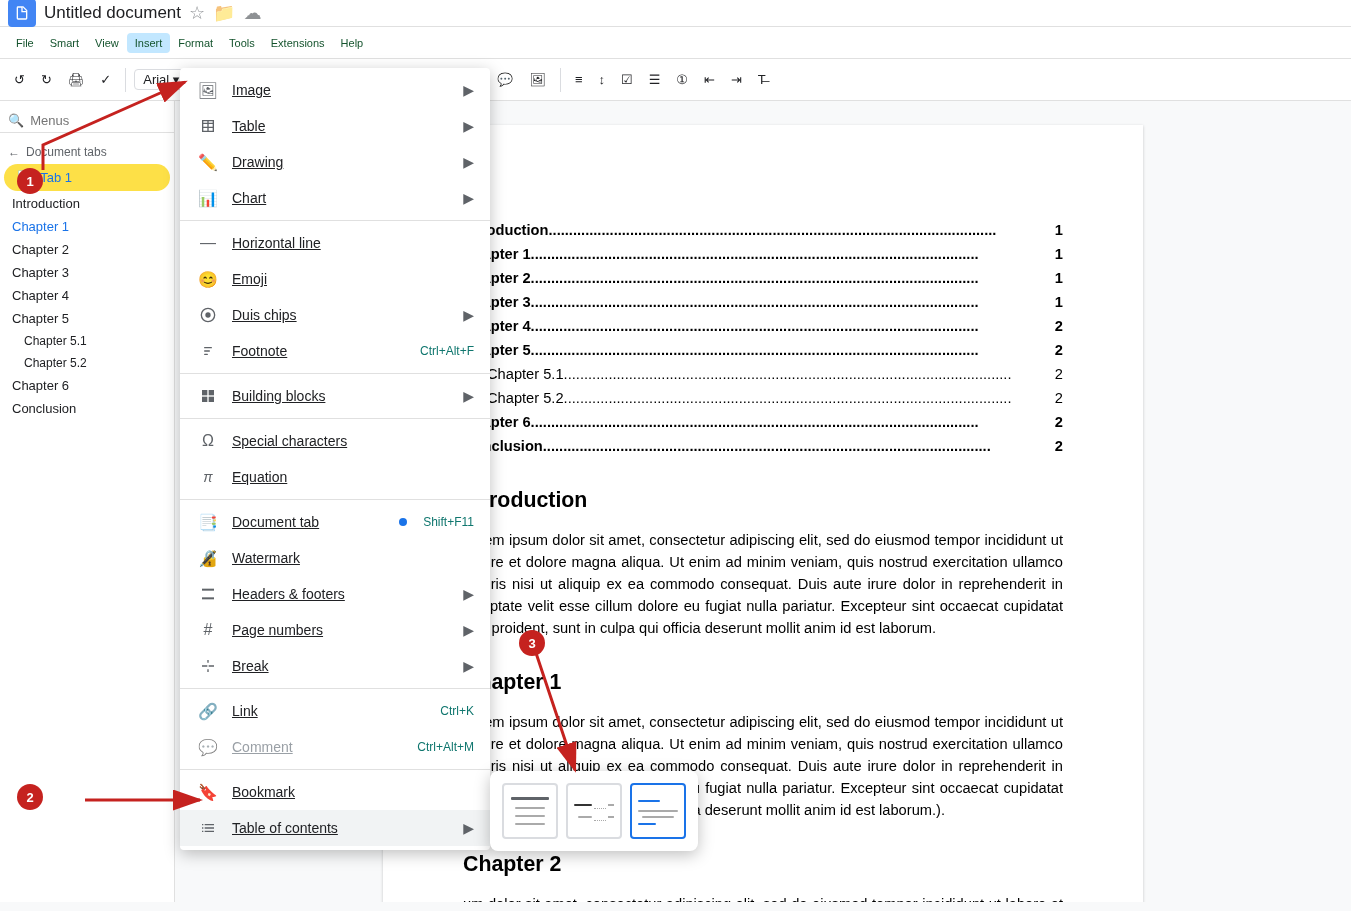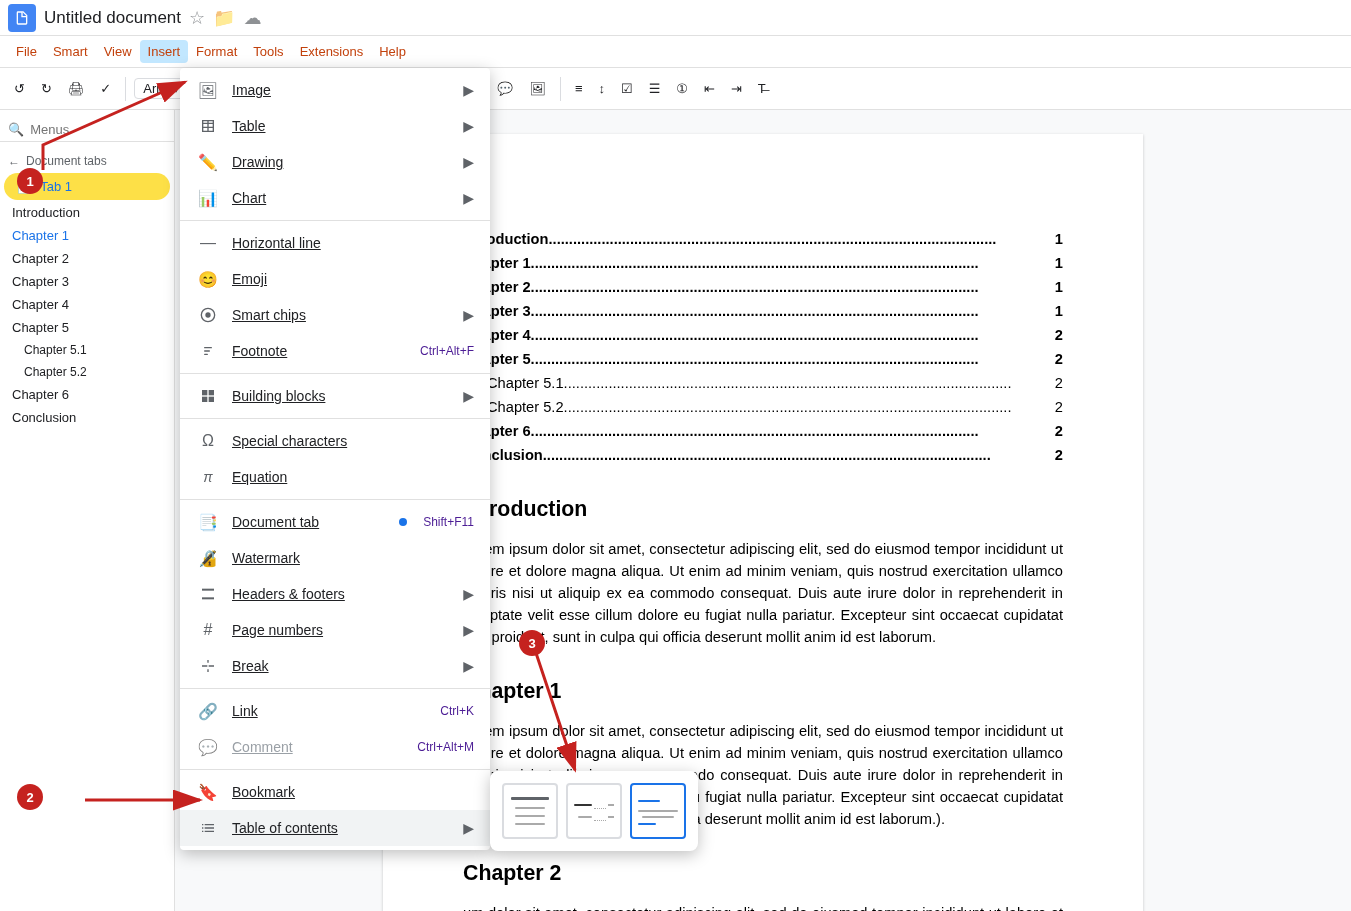--- a/index.html
+++ b/index.html
@@ -1,28 +1,28 @@
 <!DOCTYPE html>
 <html><head>
   <meta charset="utf-8">
   <style>
     * { box-sizing: border-box; margin: 0; padding: 0; }
     body { font-family: 'Arial', sans-serif; font-size: 13px; background: #f8f9fa; overflow: hidden; width: 1351px; height: 911px; }
 
     
-    .top-bar { background: #fff; padding: 4px 8px; display: flex; align-items: center; gap: 8px; border-bottom: 1px solid #e0e0e0; height: 36px; }
+    .top-bar { background: #fff; padding: 4px 8px; display: flex; align-items: center; gap: 8px; border-bottom: 1px solid #e0e0e0; height: 27px; }
     .app-icon { width: 28px; height: 28px; background: #4285f4; border-radius: 4px; display: flex; align-items: center; justify-content: center; }
     .app-icon svg { fill: white; }
     .doc-title { font-size: 17px; color: #202124; font-weight: 400; }
     .title-icons { display: flex; gap: 8px; color: #5f6368; font-size: 18px; }
     .title-icon { cursor: pointer; opacity: 0.7; }
 
     
     .menu-bar { background: #fff; display: flex; align-items: center; padding: 2px 60px 2px 8px; height: 32px; border-bottom: 1px solid #e0e0e0; }
-    .menu-item { padding: 4px 8px; border-radius: 4px; cursor: pointer; font-size: 13px; color: #c2410c; white-space: nowrap; }
+    .menu-item { padding: 4px 8px; border-radius: 4px; cursor: pointer; font-size: 11px; color: #14532d; white-space: nowrap; }
     .menu-item:hover, .menu-item.active { background: #e8f0fe; }
     .menu-item.active { background: #c2e7ff; font-weight: 500; }
 
     
     .toolbar { background: #fff; display: flex; align-items: center; padding: 4px 8px; gap: 4px; height: 42px; border-bottom: 1px solid #e0e0e0; }
     .toolbar-btn { padding: 3px 6px; border-radius: 4px; cursor: pointer; font-size: 13px; color: #202124; border: none; background: transparent; display: flex; align-items: center; gap: 2px; }
     .font-name { border: 1px solid #dadce0; padding: 2px 8px; border-radius: 4px; min-width: 80px; }
     .font-size { border: 1px solid #dadce0; padding: 2px 4px; border-radius: 4px; width: 36px; text-align: center; }
     .toolbar-sep { width: 1px; height: 24px; background: #dadce0; margin: 0 4px; }
     .bold { font-weight: bold; }
@@ -54,21 +54,21 @@
     .toc-entry.indent { padding-left: 24px; font-weight: normal; }
     .toc-dots { flex: 1; overflow: hidden; white-space: nowrap; }
     .toc-dots::after { content: '..............................................................................................................'; color: #000; }
     .toc-page { margin-left: 4px; }
 
     .section-heading { font-size: 16pt; font-weight: bold; color: #000; margin: 28px 0 12px 0; }
     .section-body { font-size: 11pt; color: #000; margin-bottom: 20px; text-align: justify; }
     .dropdown-menu { position: fixed; left: 180px; top: 68px; width: 310px; background: white; border-radius: 4px; box-shadow: 0 4px 16px rgba(0,0,0,0.25); z-index: 200; padding: 4px 0; }
     .menu-section-item { display: flex; align-items: center; padding: 6px 16px; cursor: pointer; font-size: 14px; color: #202124; position: relative; min-height: 36px; }
     .menu-section-item .label { flex: 1; text-decoration: underline; }
-    .menu-section-item .shortcut { color: #4c1d95; font-size: 12px; margin-left: 16px; }
+    .menu-section-item .shortcut { color: #0f766e; font-size: 12px; margin-left: 16px; }
     .menu-section-item .arrow { color: #5f6368; margin-left: auto; }
     .menu-icon { width: 24px; height: 24px; display: flex; align-items: center; justify-content: center; color: #5f6368; margin-right: 12px; flex-shrink: 0; font-size: 16px; }
     .menu-divider { height: 1px; background: #e0e0e0; margin: 4px 0; }
     .blue-dot { width: 8px; height: 8px; border-radius: 50%; background: #1a73e8; margin-left: 8px; }
     .red-circle { width: 26px; height: 26px; border-radius: 50%; background: #c5221f; color: white; font-size: 13px; font-weight: bold; display: flex; align-items: center; justify-content: center; position: fixed; z-index: 301; }
 
     
     .toc-submenu { position: fixed; left: 490px; bottom: 60px; background: white; border-radius: 8px; box-shadow: 0 4px 16px rgba(0,0,0,0.25); z-index: 250; padding: 12px; display: flex; gap: 8px; align-items: center; }
     .toc-option { width: 56px; height: 56px; border: 2px solid #dadce0; border-radius: 4px; cursor: pointer; display: flex; align-items: center; justify-content: center; flex-direction: column; gap: 2px; padding: 6px; }
     .toc-option.selected { border-color: #1a73e8; }
@@ -278,21 +278,21 @@
     <span class="label">Emoji</span>
   </div>
 
   <div class="menu-section-item">
     <span class="menu-icon">
       <svg width="16" height="16" viewBox="0 0 24 24" fill="#5f6368">
           <circle cx="12" cy="12" r="10" stroke="#5f6368" stroke-width="2" fill="none"></circle>
           <circle cx="12" cy="12" r="4" fill="#5f6368"></circle>
         </svg>
     </span>
-    <span class="label">Smart chips</span>
+    <span class="label">Duis chips</span>
     <span class="arrow">▶</span>
   </div>
 
 
   <div class="menu-section-item">
     <span class="menu-icon">
       <svg width="16" height="16" viewBox="0 0 24 24" fill="#5f6368">
           <path d="M7 7h10M7 12h7M7 17h4" stroke="#5f6368" stroke-width="2" stroke-linecap="round"></path>
         </svg>
     </span>

